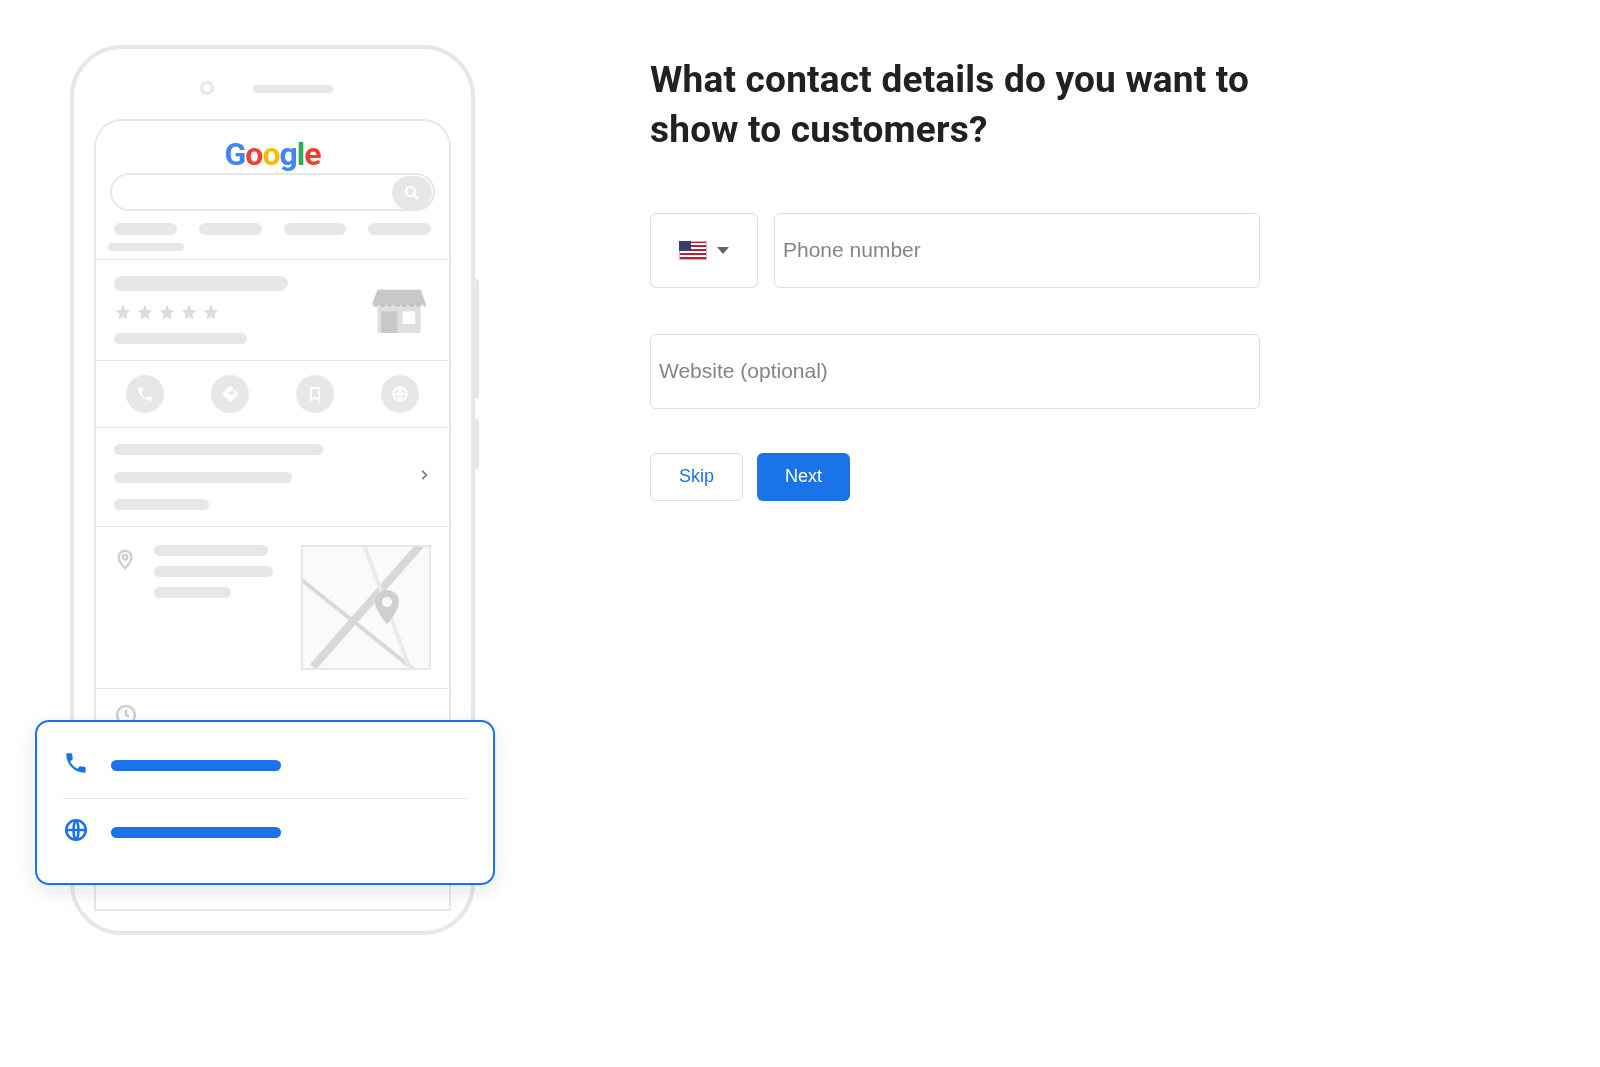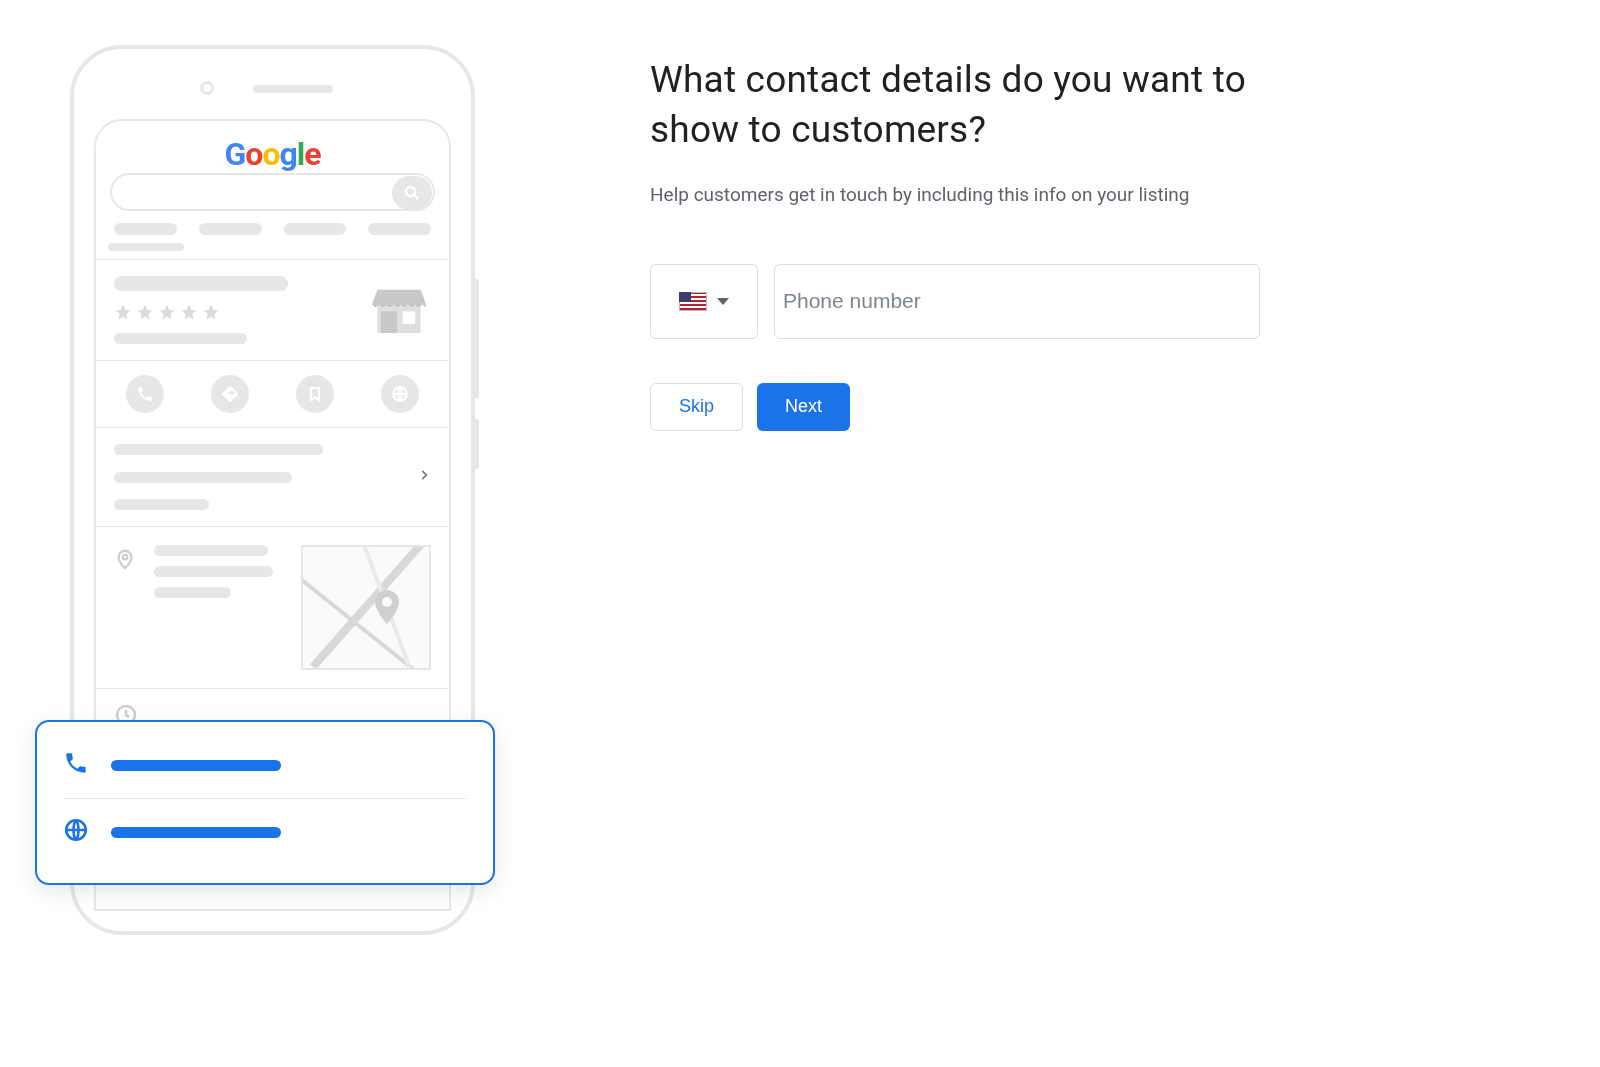--- a/index.html
+++ b/index.html
@@ -78,21 +78,21 @@
     box-shadow:0 6px 22px rgba(0,0,0,.10);
     padding:10px 26px 18px 26px;
   }
   .co-row{display:flex;align-items:center;gap:22px;padding:18px 0}
   .co-row+.co-row{border-top:1px solid var(--muted)}
   .co-bar{flex:1;max-width:170px;height:11px;border-radius:6px;background:var(--blue)}
   .co-ic{color:var(--blue)}
 
   
   .form{position:absolute;left:650px;right:90px;top:55px}
-  .h{font-size:37px;line-height:1.35;font-weight:400;letter-spacing:.2px;max-width:620px}
+  .h{font-size:37px;line-height:1.35;font-weight:700;letter-spacing:.2px;max-width:620px}
   .sub{margin-top:28px;font-size:19px;color:var(--subtext)}
   .field-row{display:flex;gap:16px;margin-top:58px;max-width:610px}
 
   .cc{
     width:108px;height:75px;border:1px solid var(--outline);border-radius:6px;
     display:flex;align-items:center;justify-content:center;gap:10px;cursor:pointer
   }
   .flag{width:28px;height:19px;position:relative;box-shadow:0 0 0 1px #bbb inset;
     background:
       repeating-linear-gradient(#b22234 0 2px,#fff 2px 4px);
@@ -278,30 +278,32 @@
             <circle cx="12" cy="12" r="9"></circle>
             <path d="M3 12h18M12 3c3 3 3 15 0 18M12 3c-3 3-3 15 0 18"></path>
           </svg>
       </span>
       <div class="co-bar"></div>
     </div>
   </div>
 
   <div class="form">
     <div class="h">What contact details do you want to show to customers?</div>
-    <div class="sub">Help customers get in touch by including this info on your listing</div>
 
     <div class="field-row">
       <div class="cc">
         <span class="flag"></span>
         <span class="caret"></span>
       </div>
       <input class="text" type="text" placeholder="Phone number" style="">
     </div>
 
+    <div class="website-wrap">
+      <input class="text" type="text" placeholder="Website (optional)" style="">
+    </div>
 
     <div class="btns">
       <button class="btn skip">Skip</button>
       <button class="btn next">Next</button>
     </div>
   </div>
 
 </div>
 
 </body></html>

